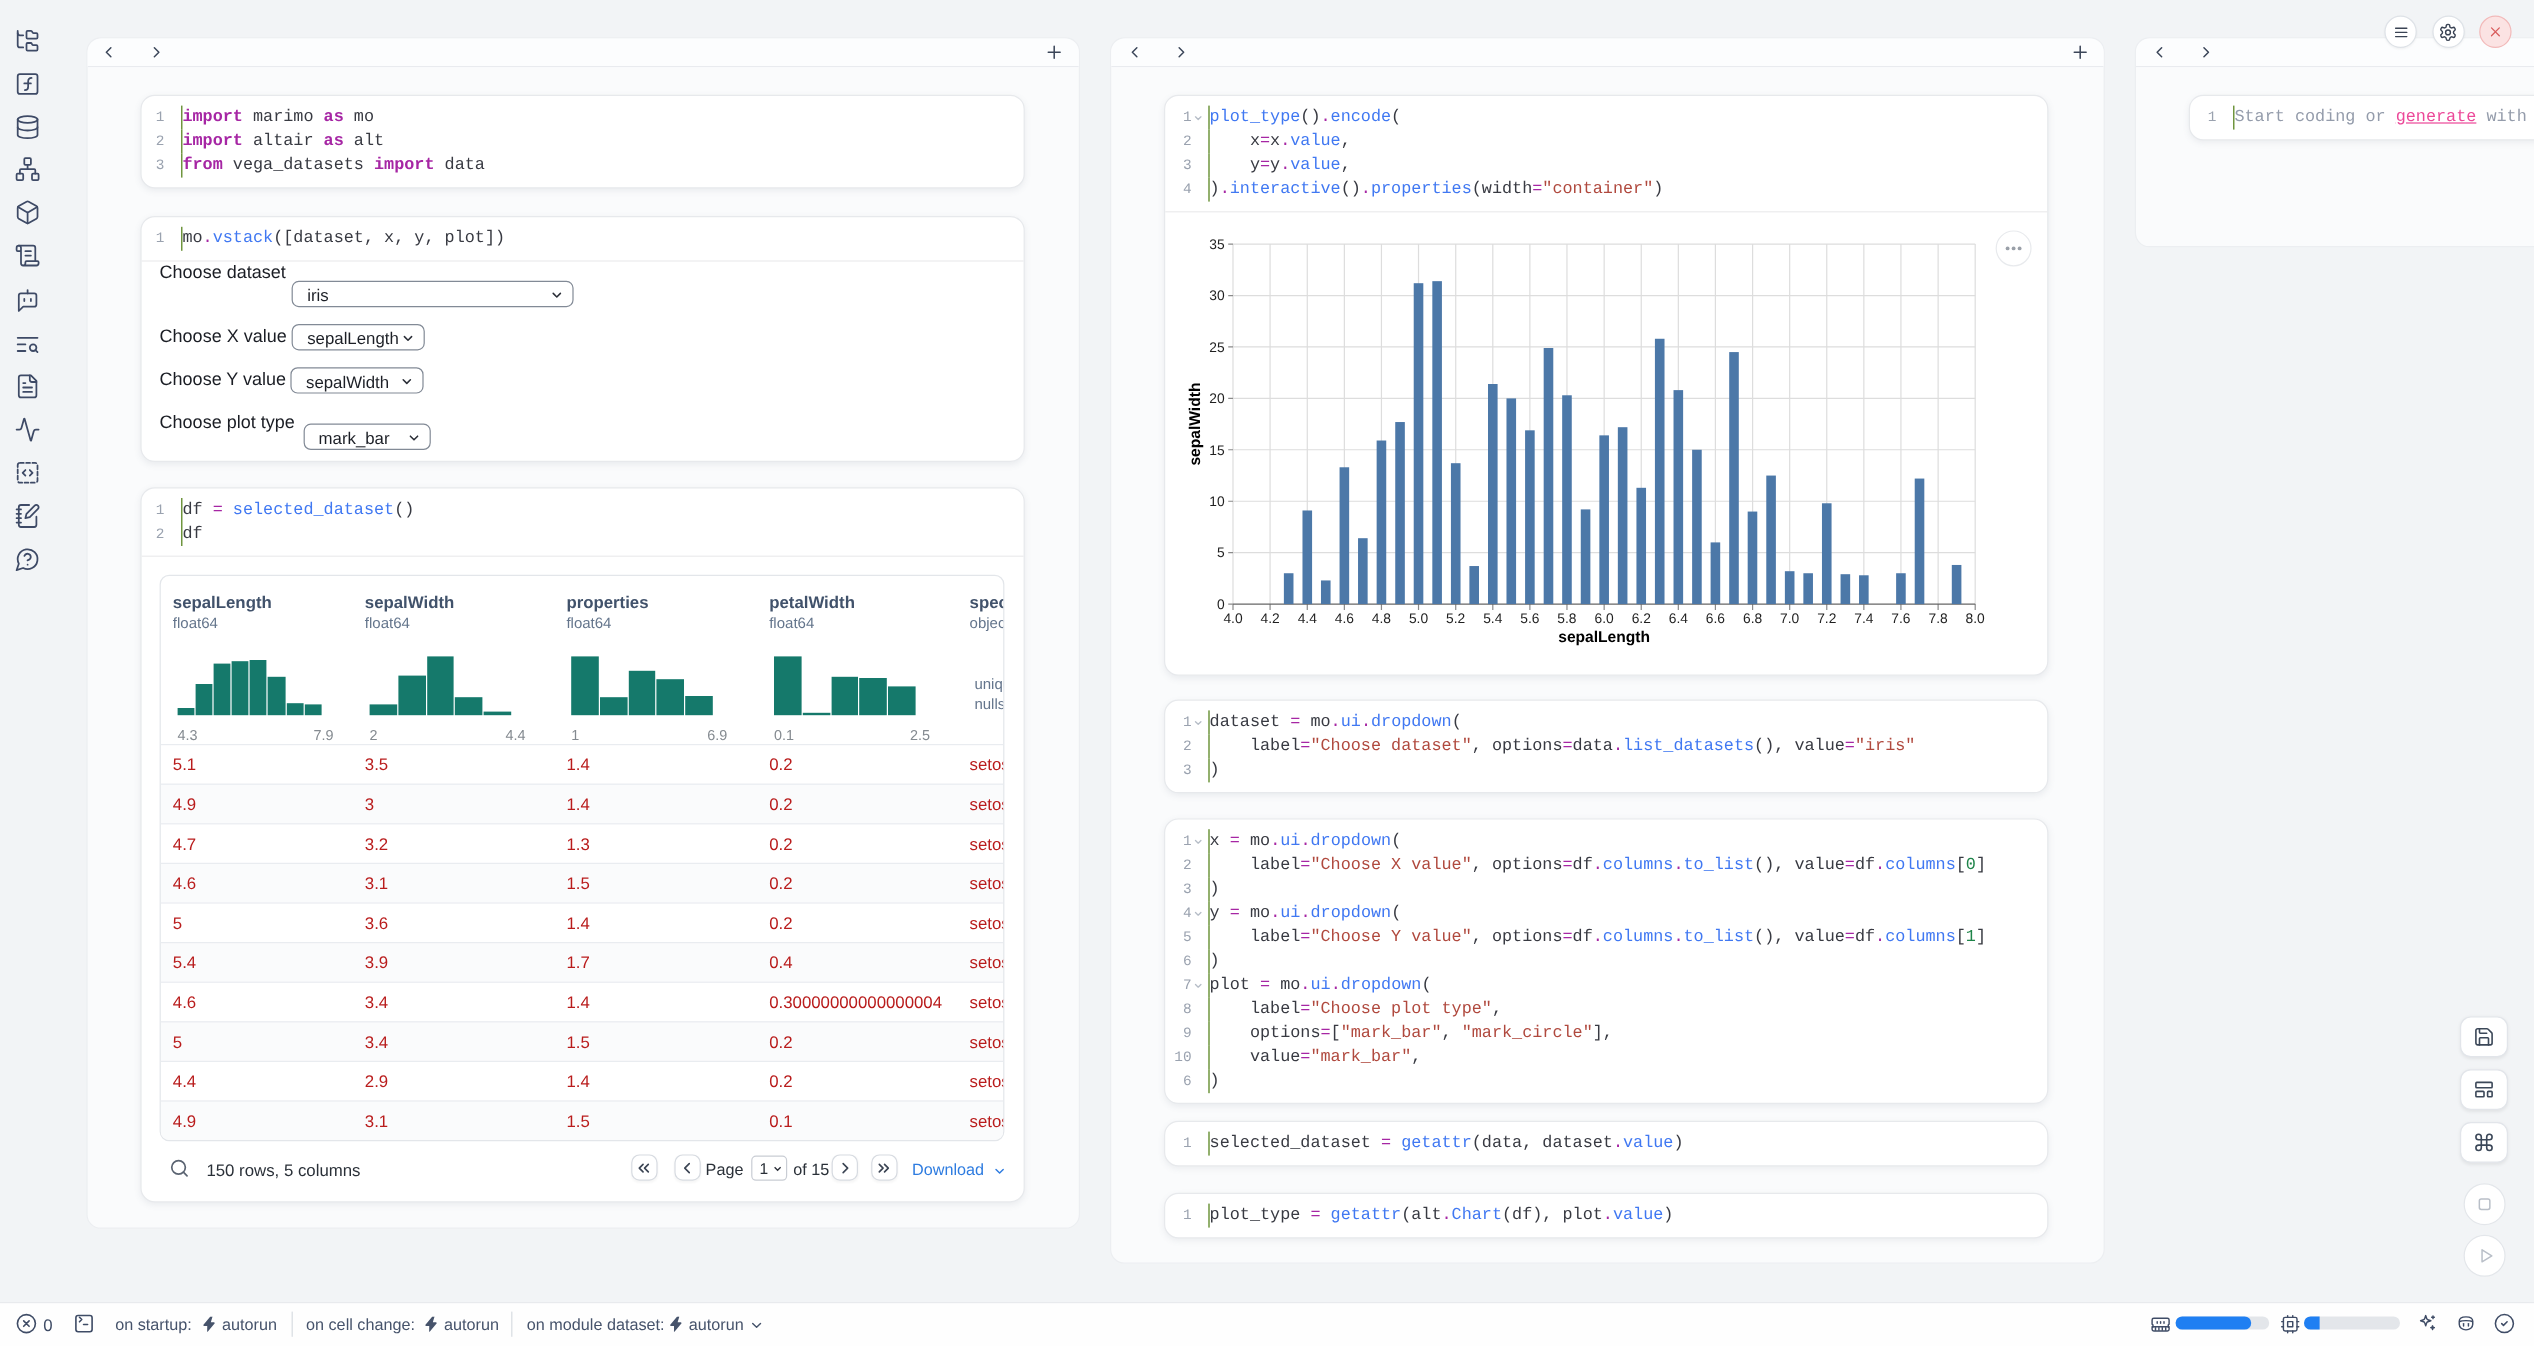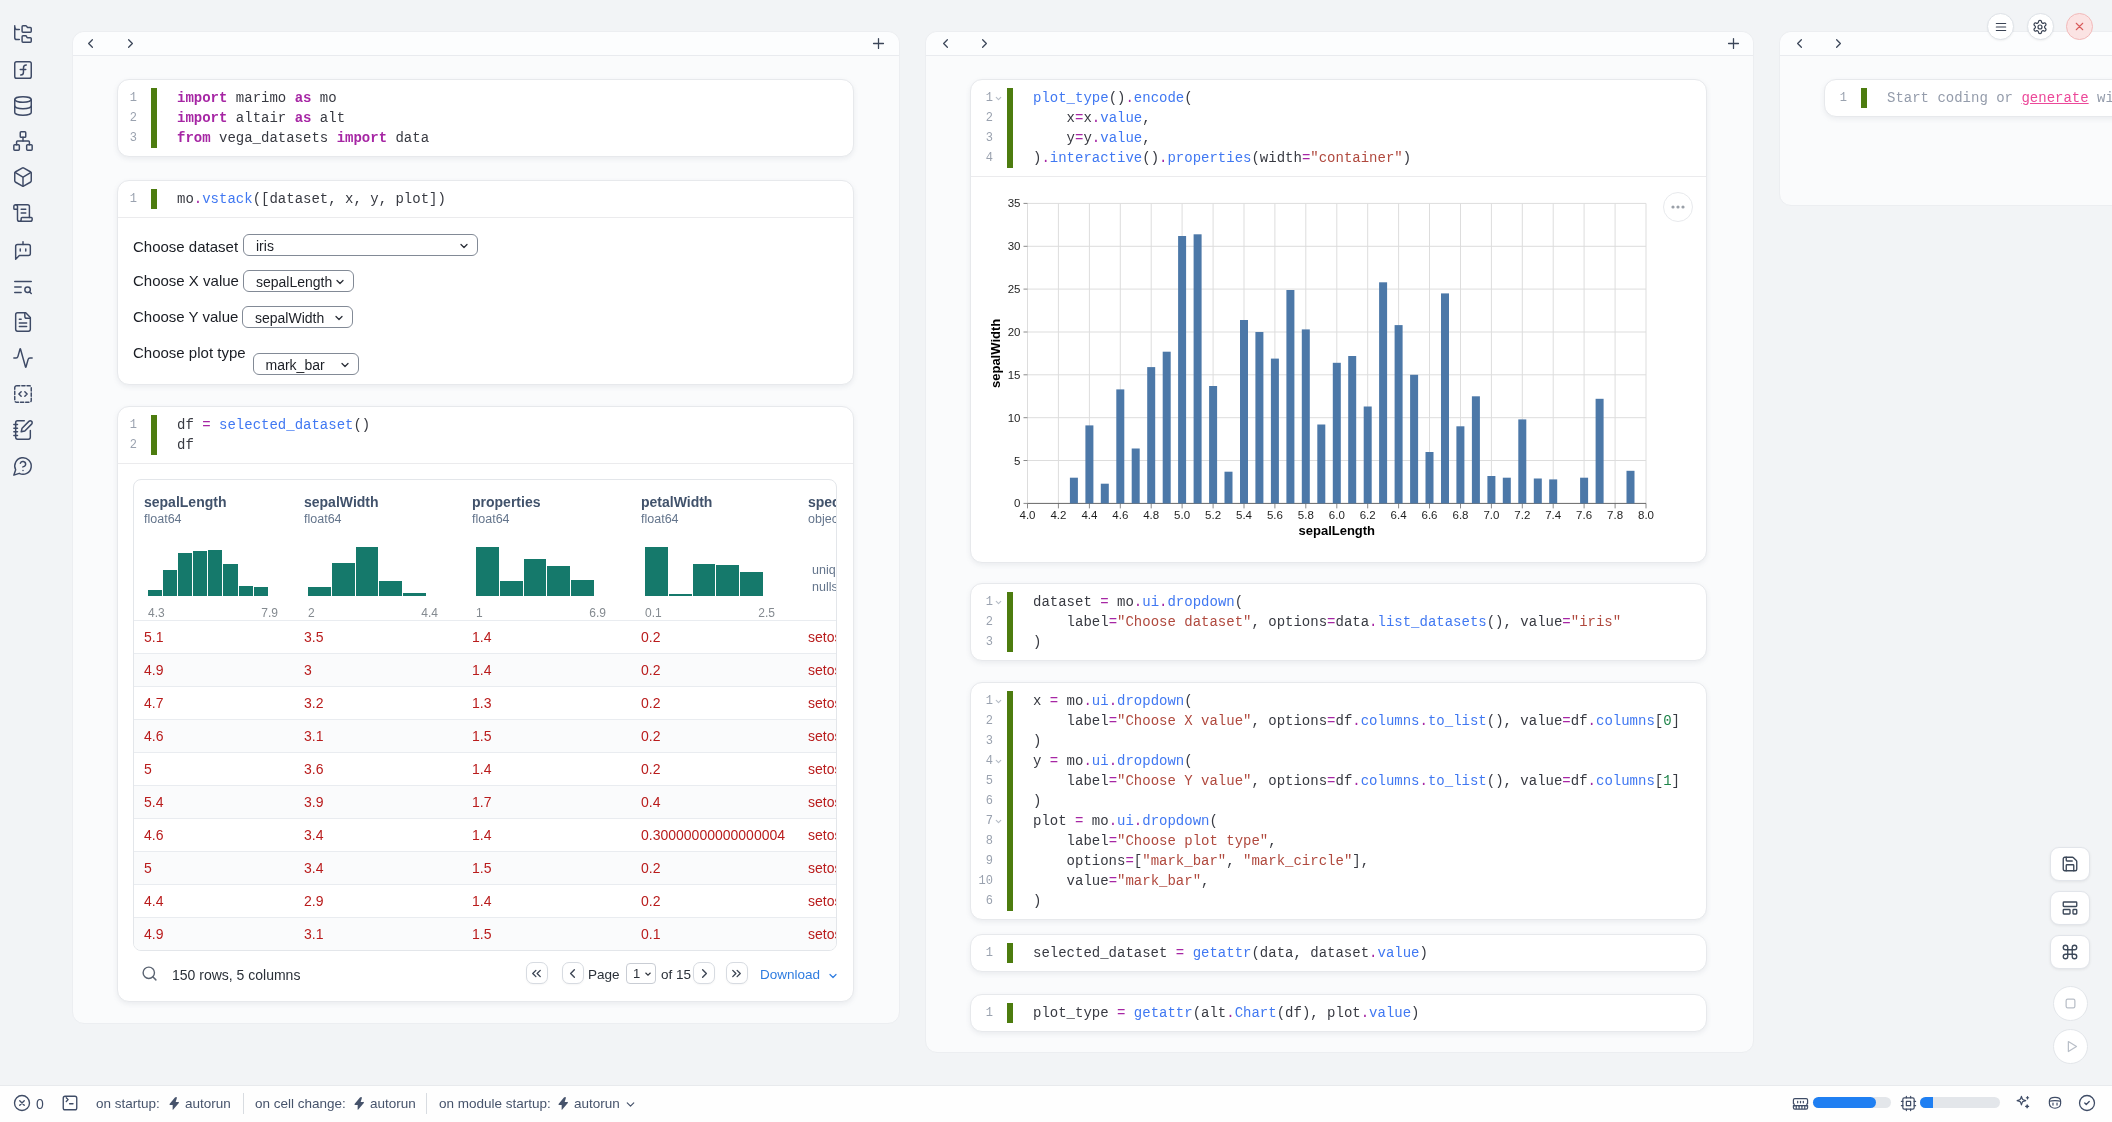--- a/index.html
+++ b/index.html
@@ -7,21 +7,21 @@
 .panel{position:absolute;background:#fafbfc;border:1px solid #eceef1;border-radius:12px}
 .phead{position:absolute;left:0;right:0;top:0;height:24px;background:#fcfdfe;border-bottom:1px solid #e9ebef;border-radius:12px 12px 0 0}
 .cell{position:absolute;background:#fff;border:1px solid #e7e9ec;border-radius:12px;box-shadow:0 2px 5px rgba(100,110,125,.10)}
 .code{font-family:"Liberation Mono",monospace;font-size:14px;line-height:20px;color:#383a42;white-space:pre}
 .crow{display:flex;height:20px}
 .g1 .num{width:19px}.g2 .num{width:22px}
 .num{text-align:right;font-family:"Liberation Mono",monospace;font-size:12px;line-height:20px;color:#9aa2af;flex:none}
 .fold{flex:none;position:relative}
 .g1 .fold{width:14px}.g2 .fold{width:14px}
 .codearea{padding-top:8px;padding-bottom:8px}
-.cline{border-left:6px solid #4d7c0f;padding-left:20px;flex:1}
+.cline{border-left:1px solid #4d7c0f;padding-left:0;flex:1}
 .k{color:#a626a4;font-weight:bold}
 .o{color:#a626a4}
 .f{color:#4078f2}
 .s{color:#b0493e}
 .n{color:#1e8449}
 .seldiv{position:absolute;height:22px;background:#fff;border:1px solid #828a96;border-radius:6px;font-size:14px;color:#1c1f26;line-height:20px}
 .seldiv span{position:absolute;left:12px;top:1px}
 .lbl{position:absolute;font-size:15px;color:#1a1d24;line-height:22px}
 .tbl{position:absolute;background:#fff;border:1px solid #e3e6ea;border-radius:8px;overflow:hidden}
 .th{font-weight:bold;font-size:14px;color:#41526b}
@@ -166,21 +166,21 @@
   </div>
 <div class="cell" style="left:117px;top:180px;width:737px;height:205px">
     <div class="codearea g1" style="padding-top:8px;padding-bottom:8px">
       <div class="crow">
         <div class="num">1</div>
         <div class="fold"></div>
         <div class="cline code">mo<span class="o">.</span><span class="f">vstack</span>([dataset, x, y, plot])</div>
       </div>
     </div>
     <div style="position:absolute;left:0;right:0;top:36px;border-top:1px solid #ebebed"></div>
-    <div class="lbl" style="left:15px;top:55px">Choose dataset</div>
+    <div class="lbl" style="left:15px;top:36px">Choose dataset</div>
     <div class="seldiv" style="left:125px;top:52.5px;width:235px">
       <span>iris</span>
       <svg style="position:absolute;right:7px;top:5px" width="12" height="12" viewBox="0 0 24 24" fill="none" stroke="#2b2f38" stroke-width="2.6" stroke-linecap="round" stroke-linejoin="round">
         <path d="m6 9 6 6 6-6"></path>
       </svg>
     </div>
     <div class="lbl" style="left:15px;top:89px">Choose X value</div>
     <div class="seldiv" style="left:125px;top:89px;width:111px">
       <span>sepalLength</span>
       <svg style="position:absolute;right:7px;top:5px" width="12" height="12" viewBox="0 0 24 24" fill="none" stroke="#2b2f38" stroke-width="2.6" stroke-linecap="round" stroke-linejoin="round">
@@ -708,21 +708,21 @@
     <path d="M13 2 4.09 12.69A1 1 0 0 0 5 14.3h4.1L9 21.7a.4.4 0 0 0 .7.3l9.2-11a1 1 0 0 0-.9-1.6h-4.1l2-6.7A.4.4 0 0 0 15.2 2Z" fill="#46536b" stroke="none"></path>
   </svg>
 <div class="abs" style="left:185px;top:1096px;font-size:13.5px;color:#46536b">autorun</div>
 <div class="abs" style="left:243px;top:1093px;width:1px;height:21px;background:#d8dce1"></div>
 <div class="abs" style="left:255px;top:1096px;font-size:13.5px;color:#46536b">on cell change:</div>
 <svg class="icon " style="left:352px;top:1096px" width="15" height="15" viewBox="0 0 24 24" fill="none" stroke="#3e4a66" stroke-width="0" stroke-linecap="round" stroke-linejoin="round">
     <path d="M13 2 4.09 12.69A1 1 0 0 0 5 14.3h4.1L9 21.7a.4.4 0 0 0 .7.3l9.2-11a1 1 0 0 0-.9-1.6h-4.1l2-6.7A.4.4 0 0 0 15.2 2Z" fill="#46536b" stroke="none"></path>
   </svg>
 <div class="abs" style="left:370px;top:1096px;font-size:13.5px;color:#46536b">autorun</div>
 <div class="abs" style="left:426px;top:1093px;width:1px;height:21px;background:#d8dce1"></div>
-<div class="abs" style="left:439px;top:1096px;font-size:13.5px;color:#46536b">on module startup:</div>
+<div class="abs" style="left:439px;top:1096px;font-size:13.5px;color:#46536b">on module dataset:</div>
 <svg class="icon " style="left:556px;top:1096px" width="15" height="15" viewBox="0 0 24 24" fill="none" stroke="#3e4a66" stroke-width="0" stroke-linecap="round" stroke-linejoin="round">
     <path d="M13 2 4.09 12.69A1 1 0 0 0 5 14.3h4.1L9 21.7a.4.4 0 0 0 .7.3l9.2-11a1 1 0 0 0-.9-1.6h-4.1l2-6.7A.4.4 0 0 0 15.2 2Z" fill="#46536b" stroke="none"></path>
   </svg>
 <div class="abs" style="left:574px;top:1096px;font-size:13.5px;color:#46536b">autorun</div>
 <svg class="icon " style="left:624px;top:1098px" width="13" height="13" viewBox="0 0 24 24" fill="none" stroke="#46536b" stroke-width="2.2" stroke-linecap="round" stroke-linejoin="round">
     <path d="m6 9 6 6 6-6"></path>
   </svg>
 <svg class="icon " style="left:1792px;top:1095px" width="17" height="17" viewBox="0 0 24 24" fill="none" stroke="#3f4c66" stroke-width="1.7" stroke-linecap="round" stroke-linejoin="round">
     <path d="M6 19v-3"></path>
     <path d="M10 19v-3"></path>

